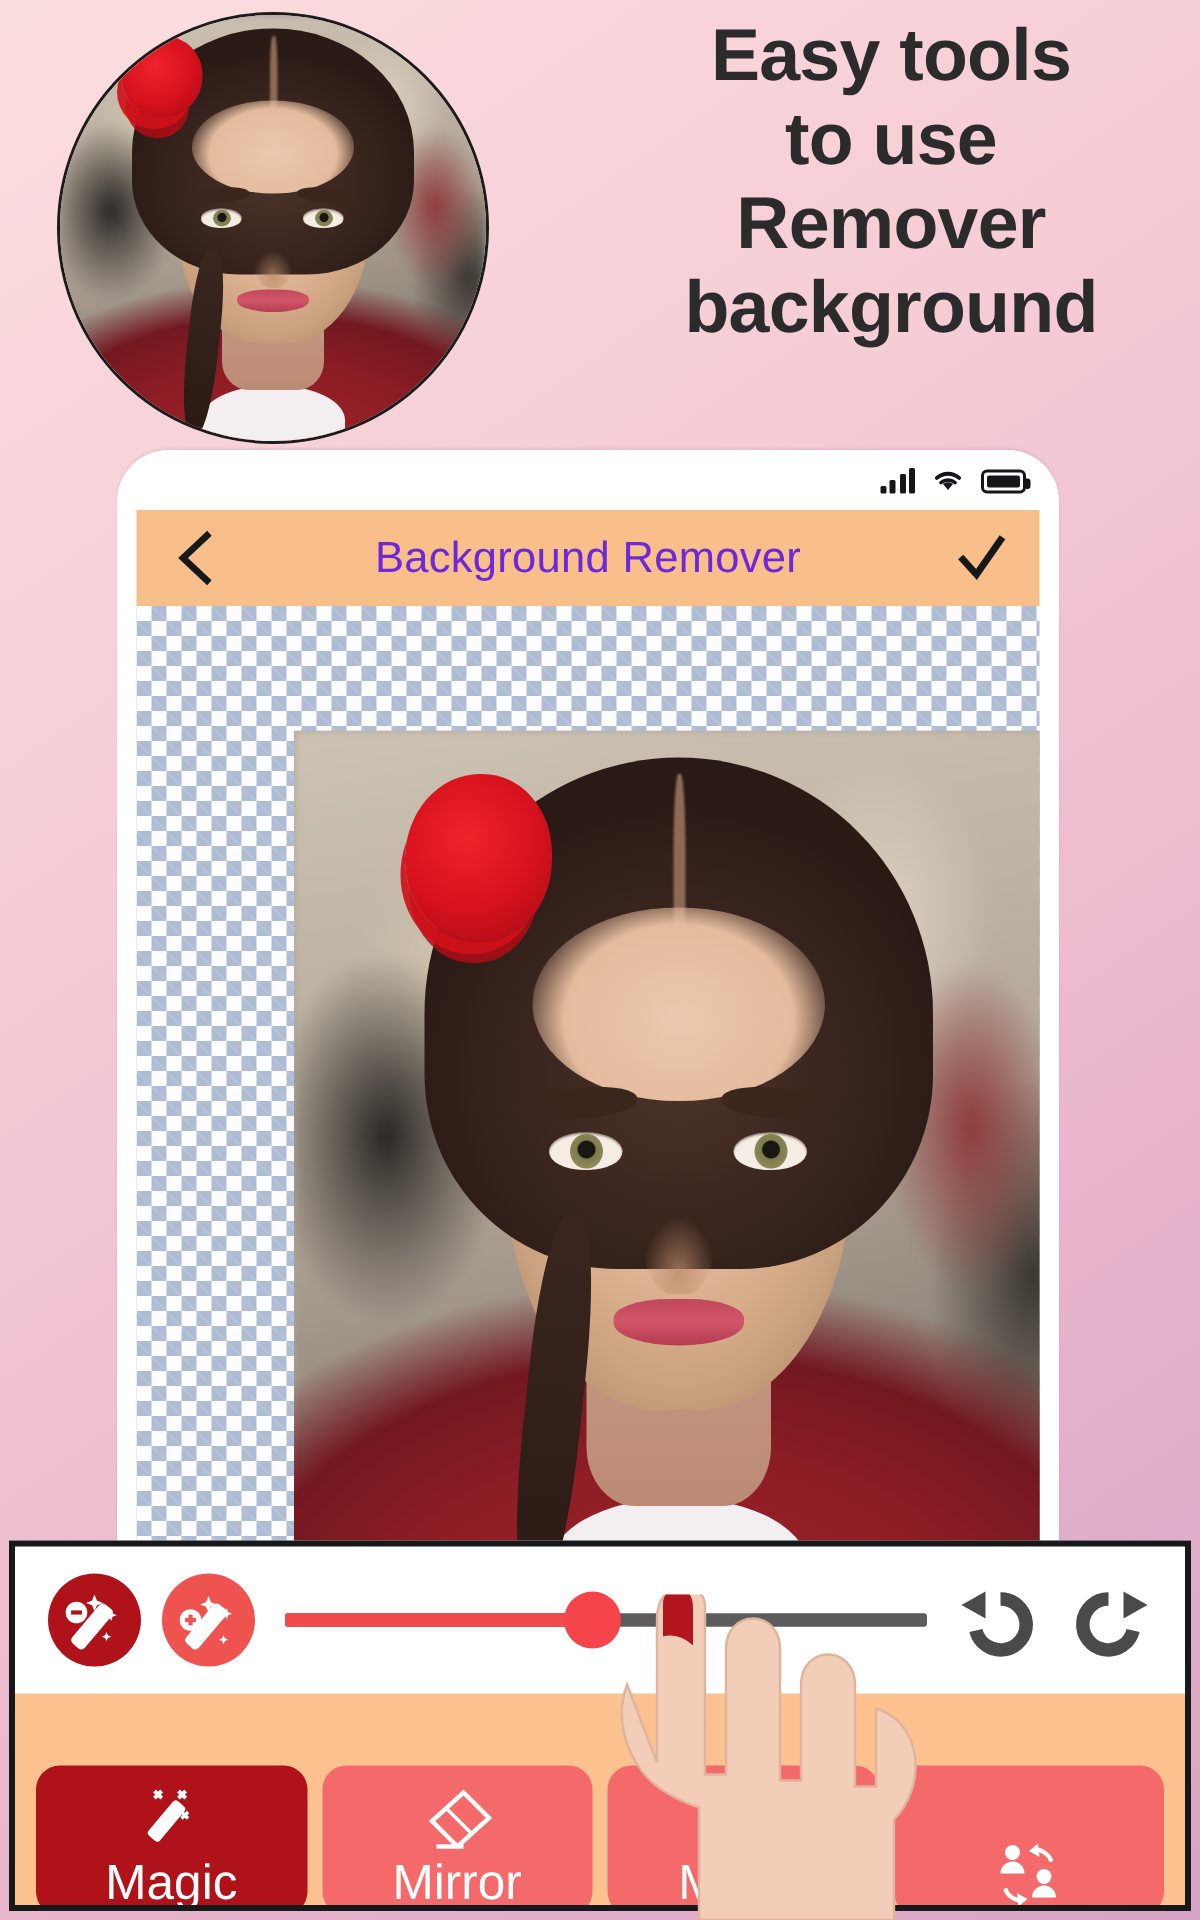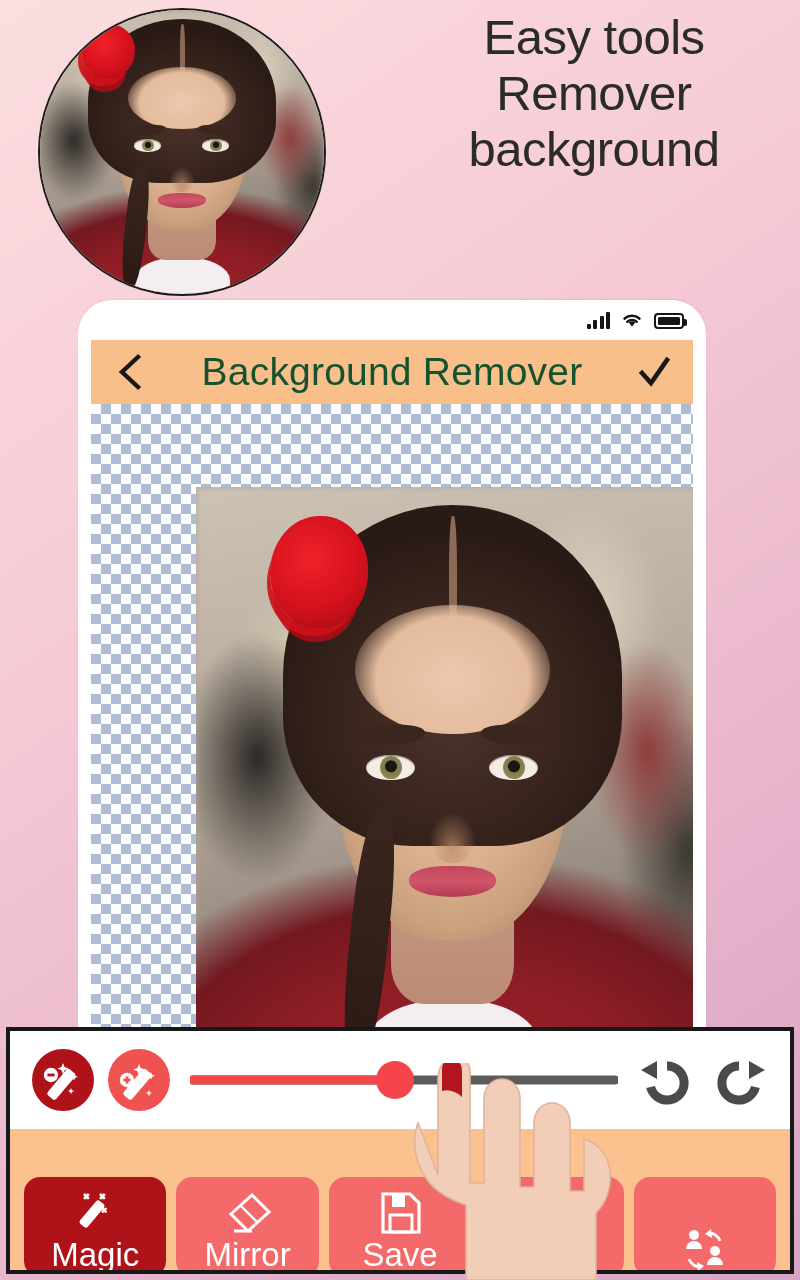--- a/index.html
+++ b/index.html
@@ -15,21 +15,21 @@
     overflow: hidden;
   }
 
   
   .headline {
     position: absolute;
     left: 396px; top: 10px;
     width: 396px;
     text-align: center;
     color: #2b2b2b;
-    font-weight: normal;
+    font-weight: bold;
     font-size: 49px;
     line-height: 1.14;
     letter-spacing: -0.5px;
   }
   .headline span { display: block; }
 
   
   .thumb-wrap {
     position: absolute;
     left: 38px; top: 8px;
@@ -219,22 +219,22 @@
     height: 64px;
     background: #f9bf8b;
     display: flex;
     align-items: center;
     box-sizing: border-box;
     padding: 0 22px;
   }
   .appbar-title {
     flex: 1;
     text-align: center;
-    font-size: 39px;
-    color: #14532d;
+    font-size: 29px;
+    color: #6d28d9;
     letter-spacing: .2px;
   }
   .back-chev, .check-ic { width: 34px; height: 40px; flex: 0 0 auto; }
 
   
   .canvas {
     position: absolute;
     left: 13px; right: 13px; top: 104px; bottom: 0;
     background-image:
       linear-gradient(45deg, #aebcd4 25%, transparent 25%, transparent 75%, #aebcd4 75%),
@@ -359,20 +359,21 @@
     pointer-events: none;
   }
 </style>
 </head>
 <body>
 
 <div id="root">
 
   <div class="headline">
     <span>Easy tools</span>
+    <span>to use</span>
     <span>Remover</span>
     <span>background</span>
   </div>
 
   <div class="thumb-wrap">
     <div class="photo">
       <div class="ph-bg"></div>
       <div class="ph-shawl"></div>
       <div class="ph-collar"></div>
       <div class="ph-neck"></div>
@@ -516,30 +517,20 @@
           <div class="tool-ic">
             <svg width="52" height="46" viewBox="0 0 52 46">
               <path d="M30 5 L47 22 L26 41 L9 24 Z" stroke="#fff" stroke-width="3" fill="none"></path>
               <path d="M18 15 L35 32" stroke="#fff" stroke-width="2.4" fill="none"></path>
               <path d="M12 41 L30 41" stroke="#fff" stroke-width="3" fill="none"></path>
             </svg>
           </div>
           <div class="tool-label">Mirror</div>
         </div>
 
-        <div class="tool">
-          <div class="tool-ic">
-            <svg width="46" height="46" viewBox="0 0 46 46">
-              <path d="M6 4 H33 L42 13 V42 H6 Z" stroke="#fff" stroke-width="3.2" fill="none"></path>
-              <rect x="15" y="4" width="13" height="13" fill="#fff"></rect>
-              <rect x="13" y="25" width="22" height="17" stroke="#fff" stroke-width="3" fill="none"></rect>
-            </svg>
-          </div>
-          <div class="tool-label">Save</div>
-        </div>
 
         <div class="tool">
           <div class="tool-ic">
             <svg width="50" height="46" viewBox="0 0 50 46">
               <path d="M12 6 A17 9 0 0 1 38 6" stroke="#fff" stroke-width="3" fill="none"></path>
               <path d="M34 2 L41 6 L34 11 Z" fill="#fff"></path>
               <path d="M25 12 L25 44" stroke="#fff" stroke-width="2.6" stroke-dasharray="4 4"></path>
               <path d="M21 19 L6 26 L21 33 Z" fill="#fff"></path>
               <path d="M29 19 L44 26 L29 33 Z" fill="#fff"></path>
             </svg>

